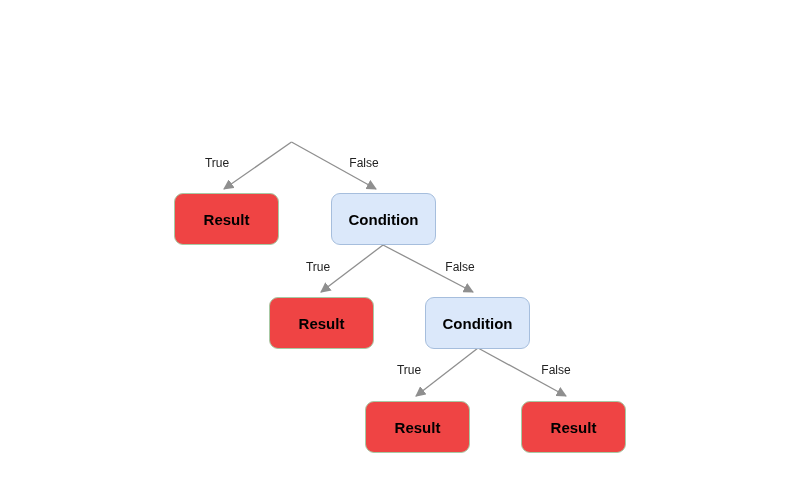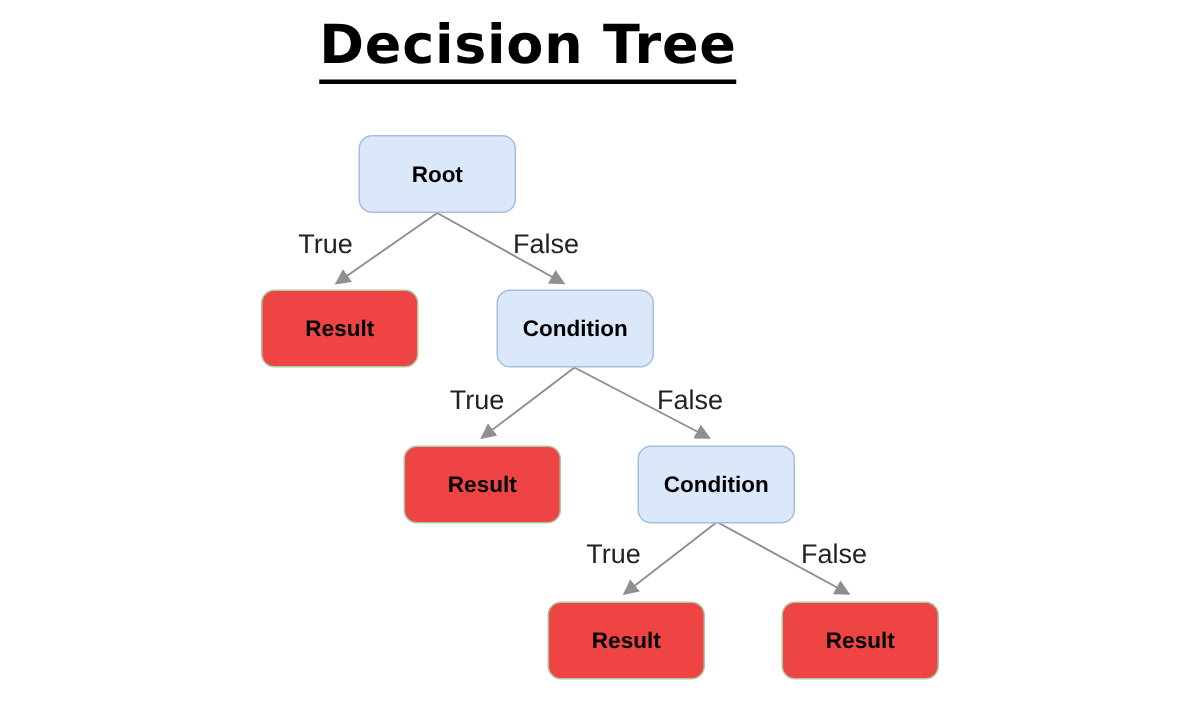--- a/index.html
+++ b/index.html
@@ -53,49 +53,45 @@
     background: #dbe8fa;
     border: 1px solid #a6bedd;
   }
   .node.result {
     background: #ef4444;
     border: 1px solid #a7c9a4;
   }
   .edge-label {
     position: absolute;
     transform: translate(-50%, -50%);
-    font-size: 18px;
+    font-size: 12px;
     color: #222222;
     white-space: nowrap;
   }
 </style>
 </head>
 <body>
 
 <div class="canvas">
 
-  <div class="title">Decision Tree</div>
 
   <svg class="edges-svg" viewBox="0 0 800 482">
     <defs>
       <marker id="arrow" viewBox="0 0 10 10" refX="9" refY="5" markerWidth="8" markerHeight="8" orient="auto-start-reverse">
         <path d="M 0 0 L 10 5 L 0 10 z" fill="#8f8f8f"></path>
       </marker>
     </defs>
     <line x1="291.5" y1="142" x2="224" y2="189" stroke="#8f8f8f" stroke-width="1.3" marker-end="url(#arrow)"></line>
     <line x1="291.5" y1="142" x2="376" y2="189" stroke="#8f8f8f" stroke-width="1.3" marker-end="url(#arrow)"></line>
     <line x1="383" y1="245" x2="321" y2="292" stroke="#8f8f8f" stroke-width="1.3" marker-end="url(#arrow)"></line>
     <line x1="383" y1="245" x2="473" y2="292" stroke="#8f8f8f" stroke-width="1.3" marker-end="url(#arrow)"></line>
     <line x1="478" y1="348" x2="416" y2="396" stroke="#8f8f8f" stroke-width="1.3" marker-end="url(#arrow)"></line>
     <line x1="478" y1="348" x2="566" y2="396" stroke="#8f8f8f" stroke-width="1.3" marker-end="url(#arrow)"></line>
   </svg>
 
-  <div class="node condition" style="left:239px; top:90px;">
-    <span>Root</span>
-  </div>
   <div class="node result" style="left:174px; top:193px;">
     <span>Result</span>
   </div>
   <div class="node condition" style="left:331px; top:193px;">
     <span>Condition</span>
   </div>
   <div class="node result" style="left:269px; top:297px;">
     <span>Result</span>
   </div>
   <div class="node condition" style="left:425px; top:297px;">

